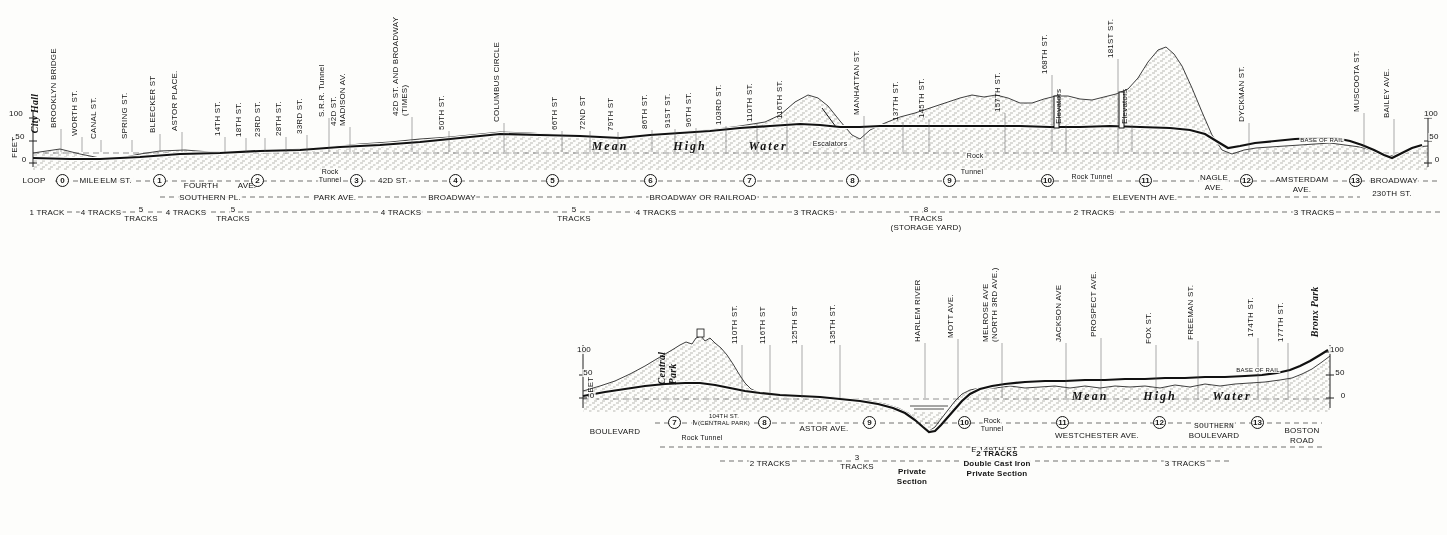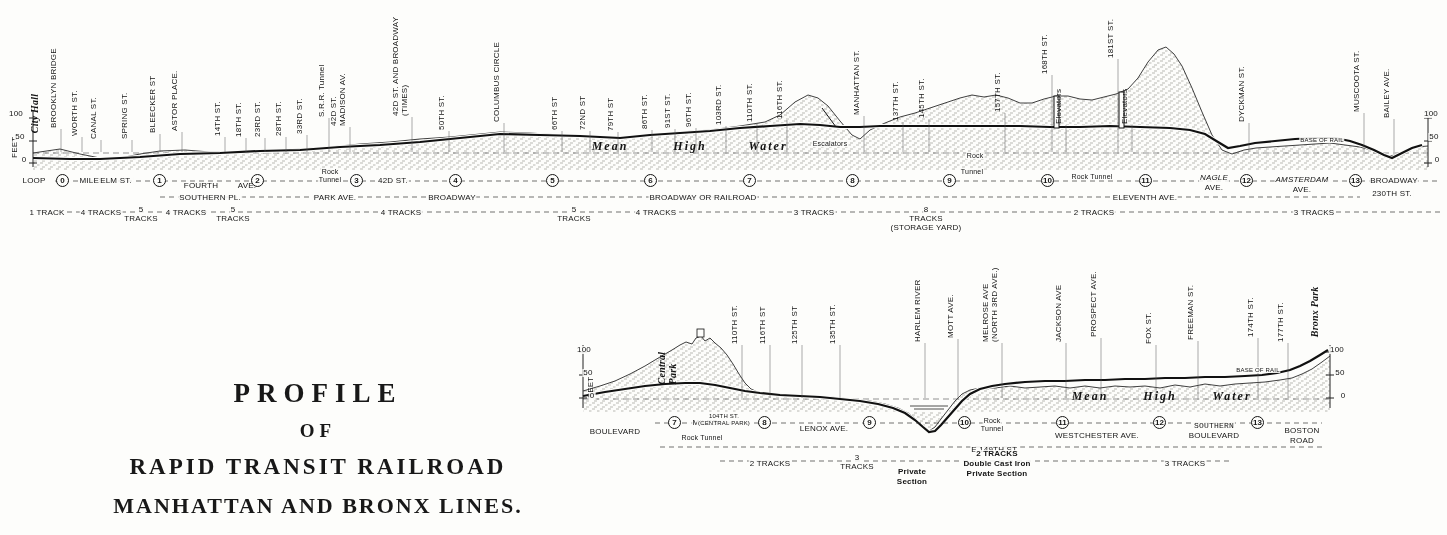--- a/index.html
+++ b/index.html
@@ -298,23 +298,23 @@
       <div class="hlabel" style="left: 201px; top: 182px;">FOURTH</div>
       <div class="hlabel" style="left: 247px; top: 182px;">AVE.</div>
       <div class="hlabel" style="left: 210px; top: 194px;">SOUTHERN PL.</div>
       <div class="hlabel tiny" style="left: 330px; top: 168px;">Rock</div>
       <div class="hlabel tiny" style="left: 330px; top: 176px;">Tunnel</div>
       <div class="hlabel" style="left: 393px; top: 177px;">42D ST.</div>
       <div class="hlabel" style="left: 335px; top: 194px;">PARK AVE.</div>
       <div class="hlabel" style="left: 452px; top: 194px;">BROADWAY</div>
       <div class="hlabel" style="left: 703px; top: 194px;">BROADWAY OR RAILROAD</div>
       <div class="hlabel" style="left: 1145px; top: 194px;">ELEVENTH AVE.</div>
-      <div class="hlabel" style="left: 1214px; top: 174px; font-style: italic;">NAGLE</div>
+      <div class="hlabel" style="left: 1214px; top: 174px;">NAGLE</div>
       <div class="hlabel" style="left: 1214px; top: 184px;">AVE.</div>
-      <div class="hlabel" style="left: 1302px; top: 176px; font-style: italic;">AMSTERDAM</div>
+      <div class="hlabel" style="left: 1302px; top: 176px;">AMSTERDAM</div>
       <div class="hlabel" style="left: 1302px; top: 186px;">AVE.</div>
       <div class="hlabel" style="left: 1394px; top: 177px;">BROADWAY</div>
       <div class="hlabel" style="left: 1392px; top: 190px;">230TH ST.</div>
       <div class="hlabel" style="left: 47px; top: 209px;">1 TRACK</div>
       <div class="hlabel" style="left: 101px; top: 209px;">4 TRACKS</div>
       <div class="hlabel" style="left: 141px; top: 206px;">5</div>
       <div class="hlabel" style="left: 141px; top: 215px;">TRACKS</div>
       <div class="hlabel" style="left: 186px; top: 209px;">4 TRACKS</div>
       <div class="hlabel" style="left: 233px; top: 206px;">5</div>
       <div class="hlabel" style="left: 233px; top: 215px;">TRACKS</div>
@@ -406,21 +406,21 @@
       <div class="hlabel" style="left: 1343px; top: 392px;">0</div>
       <div class="hlabel water" style="left: 1090px; top: 390px;">Mean</div>
       <div class="hlabel water" style="left: 1160px; top: 390px;">High</div>
       <div class="hlabel water" style="left: 1232px; top: 390px;">Water</div>
       <div class="hlabel micro" style="left: 1258px; top: 367px;">BASE OF RAIL</div>
       <div class="hlabel" style="left: 705px; top: 419px;">MILES</div>
       <div class="hlabel" style="left: 615px; top: 428px;">BOULEVARD</div>
       <div class="hlabel micro" style="left: 724px; top: 413px;">104TH ST.</div>
       <div class="hlabel micro" style="left: 724px; top: 420px;">(CENTRAL PARK)</div>
       <div class="hlabel tiny" style="left: 702px; top: 434px;">Rock Tunnel</div>
-      <div class="hlabel" style="left: 824px; top: 425px;">LENOX AVE.</div>
+      <div class="hlabel" style="left: 824px; top: 425px;">ASTOR AVE.</div>
       <div class="hlabel tiny" style="left: 992px; top: 417px;">Rock</div>
       <div class="hlabel tiny" style="left: 992px; top: 425px;">Tunnel</div>
       <div class="hlabel" style="left: 995px; top: 446px;">E.149TH ST.</div>
       <div class="hlabel" style="left: 1097px; top: 432px;">WESTCHESTER AVE.</div>
       <div class="hlabel" style="left: 1214px; top: 422px; font-family: Liberation Mono, monospace;">SOUTHERN</div>
       <div class="hlabel" style="left: 1214px; top: 432px;">BOULEVARD</div>
       <div class="hlabel" style="left: 1302px; top: 427px;">BOSTON</div>
       <div class="hlabel" style="left: 1302px; top: 437px;">ROAD</div>
       <div class="hlabel" style="left: 770px; top: 460px;">2 TRACKS</div>
       <div class="hlabel" style="left: 857px; top: 454px;">3</div>
@@ -435,19 +435,13 @@
   <div class="layer" id="bot-mlayer">
       <div class="mile" style="left: 668px; top: 416px;">7</div>
       <div class="mile" style="left: 758px; top: 416px;">8</div>
       <div class="mile" style="left: 863px; top: 416px;">9</div>
       <div class="mile" style="left: 958px; top: 416px;">10</div>
       <div class="mile" style="left: 1056px; top: 416px;">11</div>
       <div class="mile" style="left: 1153px; top: 416px;">12</div>
       <div class="mile" style="left: 1251px; top: 416px;">13</div>
     </div>
 
-  <div id="title-block">
-    <div id="title-line1">PROFILE</div>
-    <div id="title-line2">OF</div>
-    <div id="title-line3">RAPID  TRANSIT  RAILROAD</div>
-    <div id="title-line4">MANHATTAN  AND  BRONX  LINES.</div>
-  </div>
 </div>
 
 </body></html>

